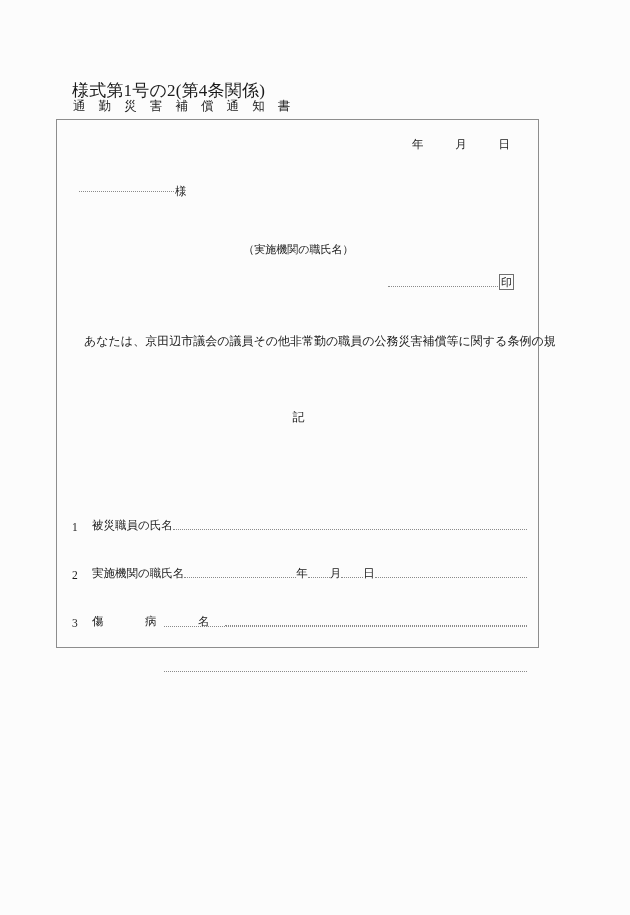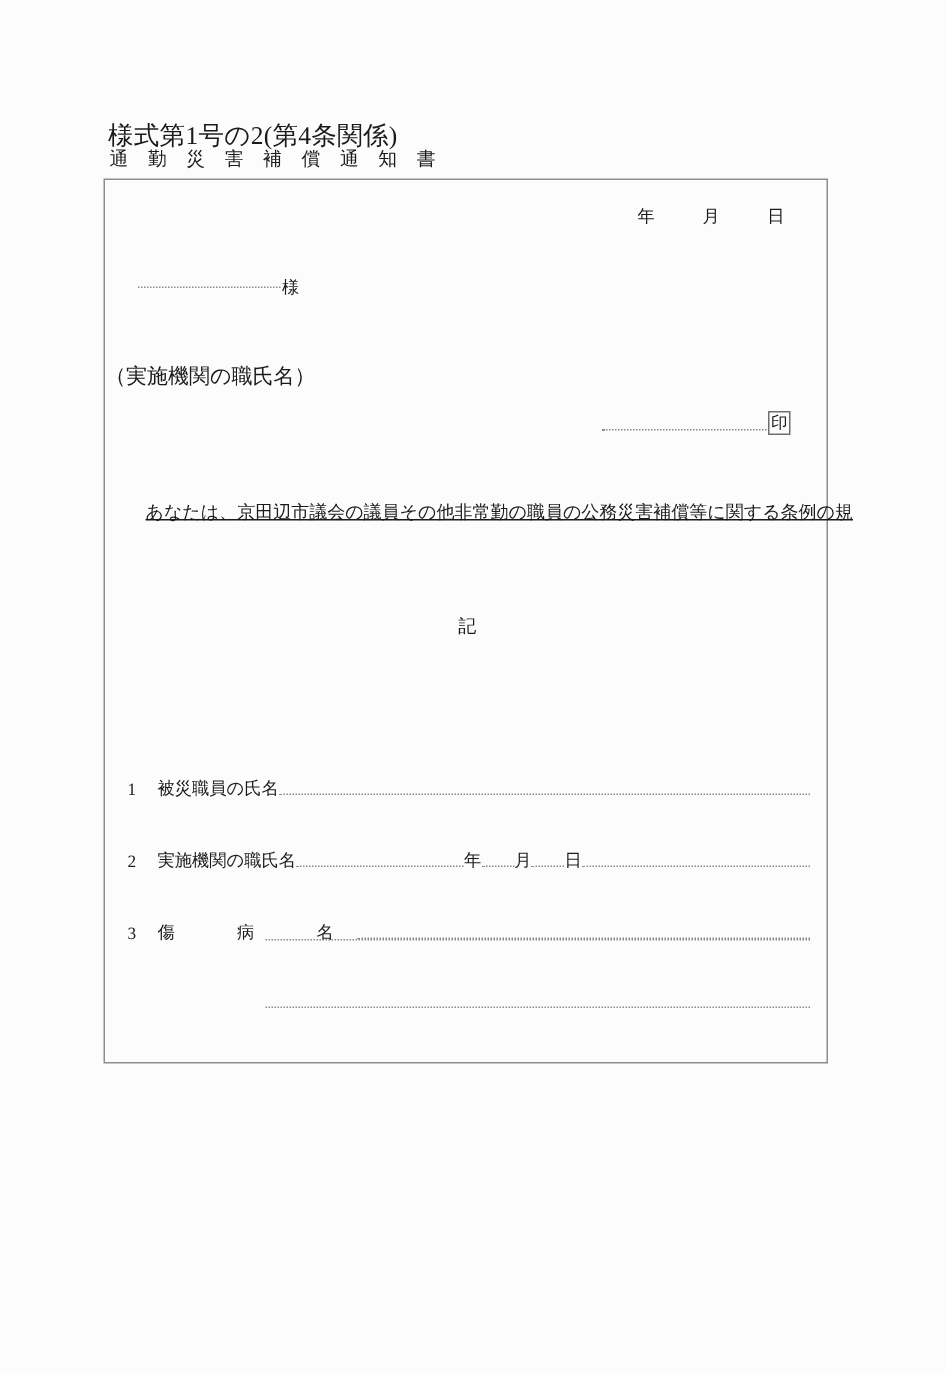--- a/index.html
+++ b/index.html
@@ -41,24 +41,24 @@
     width: 483px;
     text-align: left;
     font-size: 12.5px;
     letter-spacing: 0.3px;
     white-space: nowrap;
   }
 
   
   .frame {
     position: absolute;
-    left: 69px;
+    left: 56px;
     top: 119px;
     width: 483px;
-    height: 590px;
+    height: 529px;
     border: 1px solid #8d8d8d;
     box-sizing: border-box;
     background: transparent;
   }
 
   
   .dotted {
     display: inline-block;
     border-bottom: 1px dotted #8a8a8a;
     height: 0;
@@ -91,22 +91,22 @@
   .addressee .sama {
     margin-left: 1px;
   }
 
   
   .issuer {
     position: absolute;
     left: 0;
     top: 122px;
     width: 483px;
-    text-align: left;
-    font-size: 14px;
+    text-align: center;
+    font-size: 11px;
     white-space: nowrap;
   }
 
   
   .seal-line {
     position: absolute;
     right: 24px;
     top: 154px;
     font-size: 11.5px;
     white-space: nowrap;
@@ -134,21 +134,20 @@
     position: absolute;
     left: 15px;
     top: 209px;
     width: 455px;
     font-size: 12px;
     line-height: 25px;
   }
   .body-text .ln {
     display: block;
     white-space: nowrap;
-    text-decoration: underline;
   }
   .body-text .ln.first {
     text-indent: 12px;
   }
 
   
   .ki-mark {
     position: absolute;
     left: 0;
     top: 289px;

